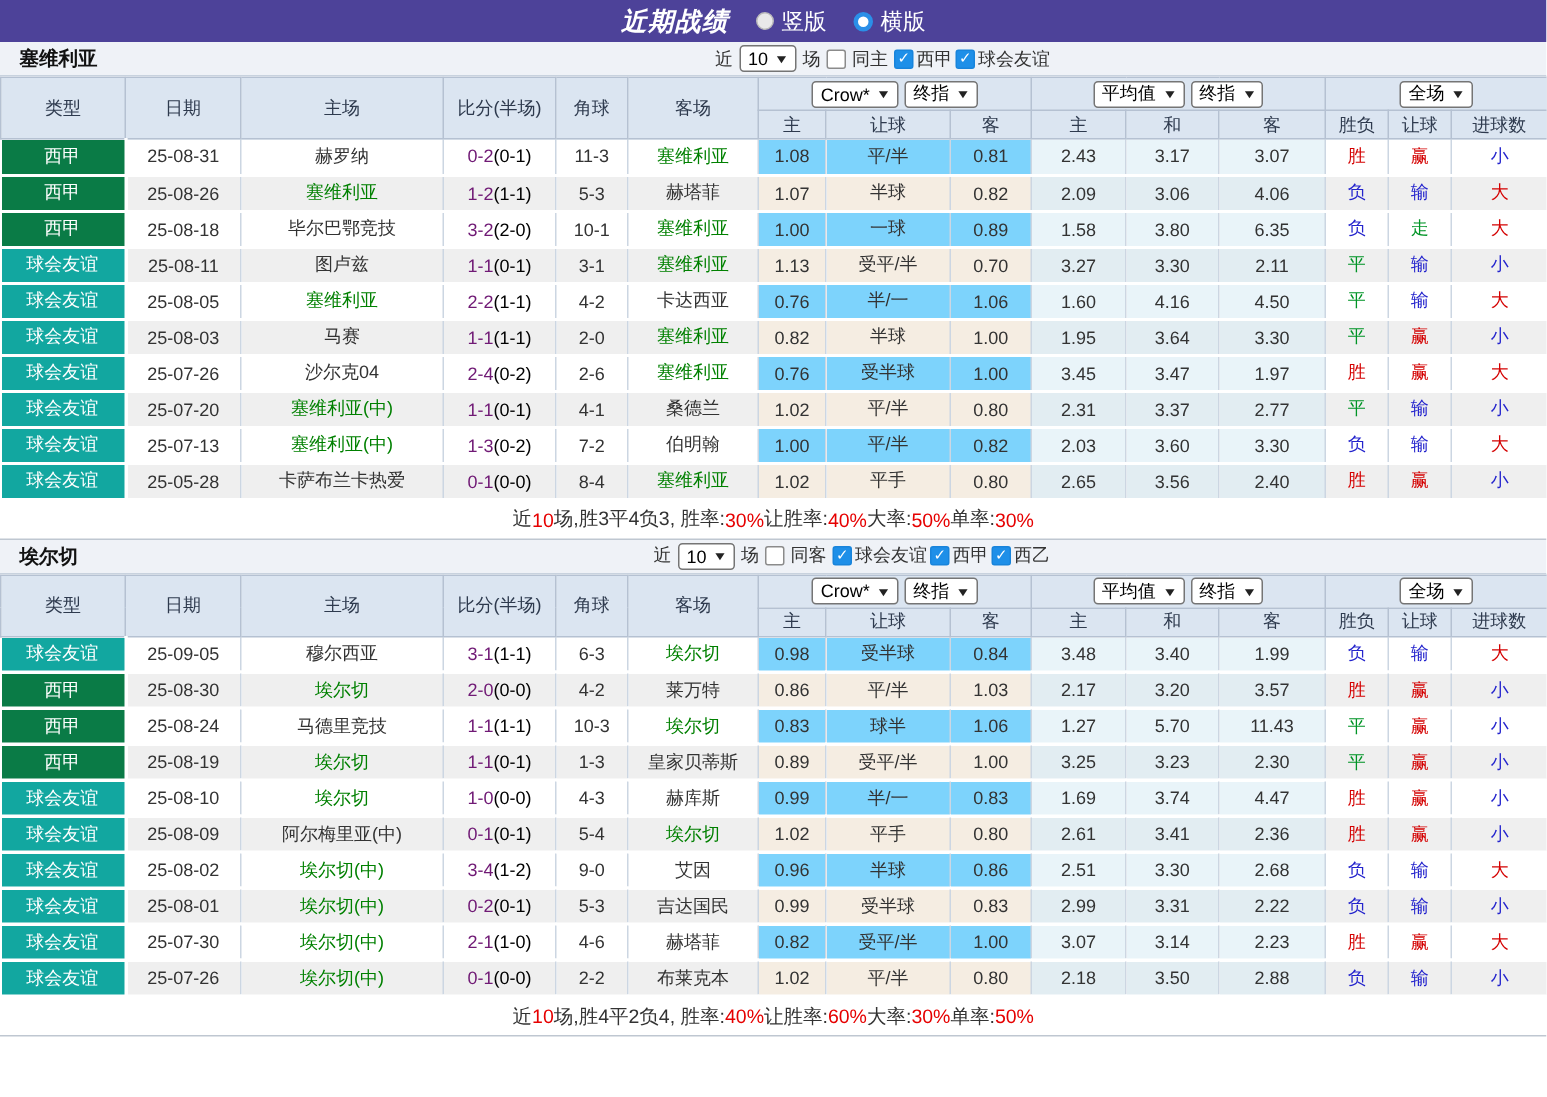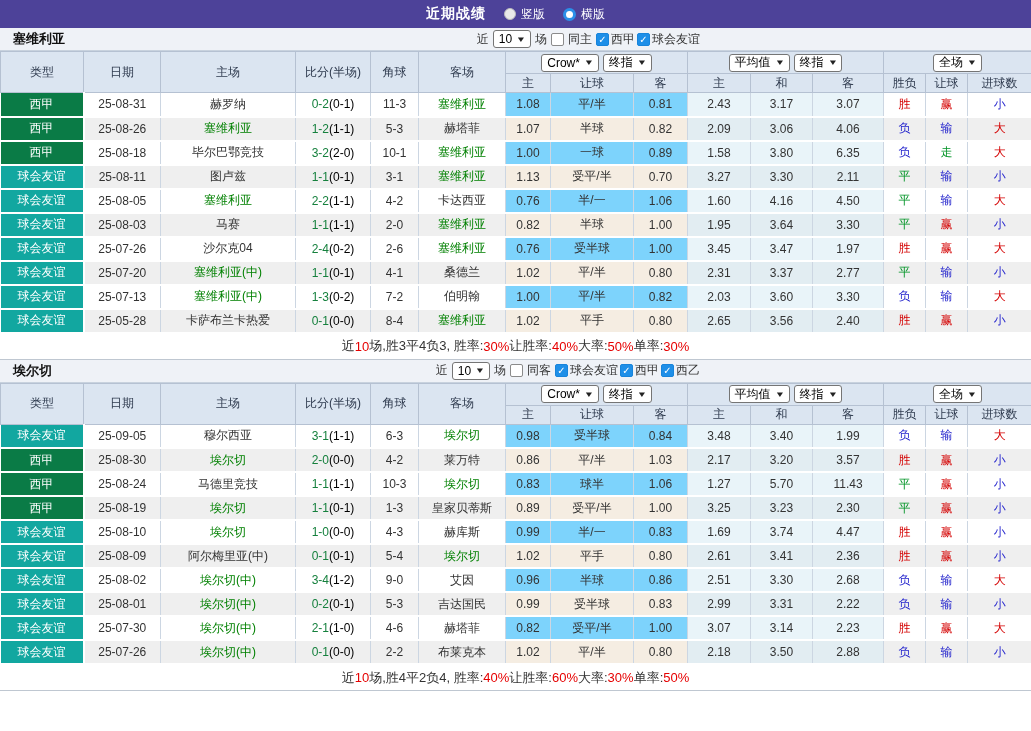--- a/index.html
+++ b/index.html
@@ -6,22 +6,22 @@
   body {
     width:1031px; height:731px; margin:0 auto; background:#fff;
     font-family:"Liberation Sans","DejaVu Sans",sans-serif;
     font-size:12px; color:#333; overflow:hidden;
   }
   
   .topbar {
     height:28px; background:#4D4299; display:flex; align-items:center;
     justify-content:center; gap:10px; color:#fff;
   }
-  .topbar .title { font-weight:bold; font-size:14px; letter-spacing:1px; }
-  .radio-group { display:flex; align-items:center; gap:5px; margin-left:8px; font-size:12px; }
+  .topbar .title { font-weight:bold; font-size:17px; letter-spacing:1px;font-style:italic; }
+  .radio-group { display:flex; align-items:center; gap:5px; margin-left:8px; font-size:15px; }
   .radio {
     display:inline-block; width:12px; height:12px; border-radius:50%;
     background:#e9e9e9; border:1px solid #bbb;
   }
   .radio.checked { width:13px; height:13px; background:#fff; border:3px solid #2B8FE8; }
   
   .filter-row {
     height:23px; background:#EFF2F7; display:flex; align-items:center;
     border-bottom:1px solid #C8D2DE; position:relative;
   }
@@ -56,21 +56,21 @@
   tbody tr:nth-child(even) td { background:#EFEFEF; }
   td.c-type { color:#fff; border-right:2px solid #fff; }
   td.c-type.liga { background:#0A7B46 !important; }
   td.c-type.friendly { background:#12A7A0 !important; }
   tbody td.c-odds { background:#7dd3fc; }
   tbody tr:nth-child(even) td.c-odds { background:#F5EDE2; }
   tbody td.c-avg { background:#E9F4F9; }
   tbody tr:nth-child(even) td.c-avg { background:#E2EDF2; }
   td:last-child { border-right:none; }
   .focus { color:#008000; }
-  .ft { color:#15803d; }
+  .ft { color:#701a75; }
   .ht { color:#000000; }
   .w { color:#D40000; }
   .l { color:#2525CD; }
   .d { color:#009426; }
   
   .summary-row {
     height:26px; display:flex; align-items:center; justify-content:center;
     background:#fff; border-bottom:1px solid #BFC7D1; font-size:13px; color:#333;
   }
   .summary-row .red { color:#E60000; }

